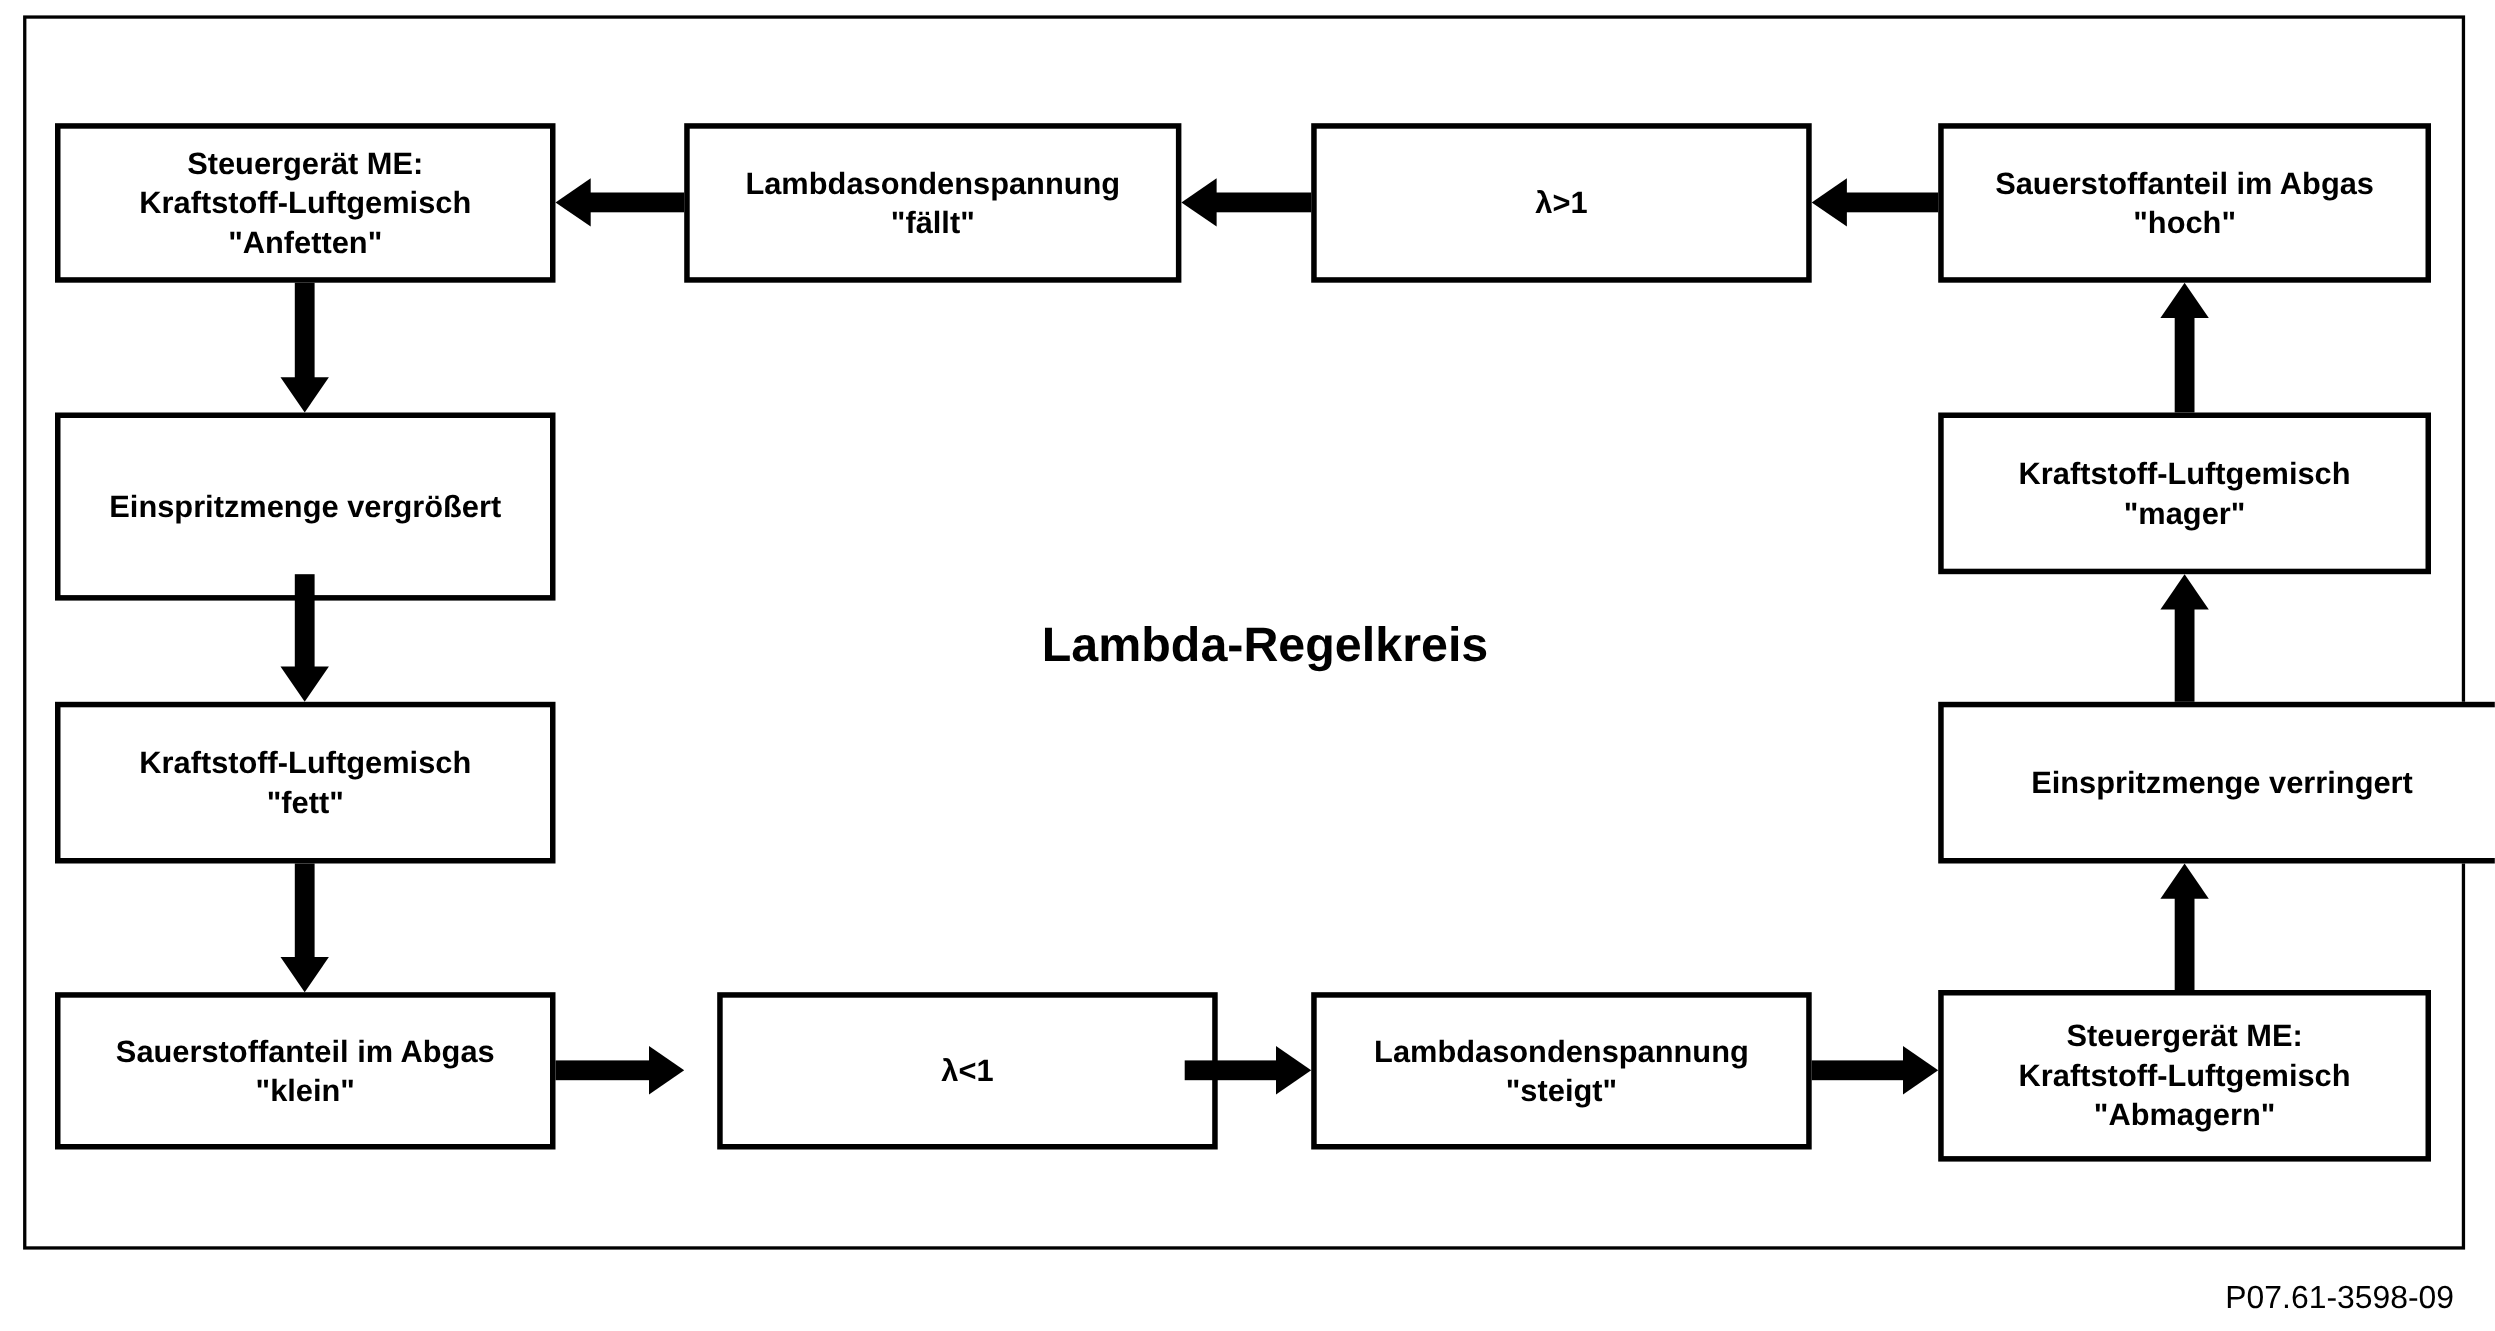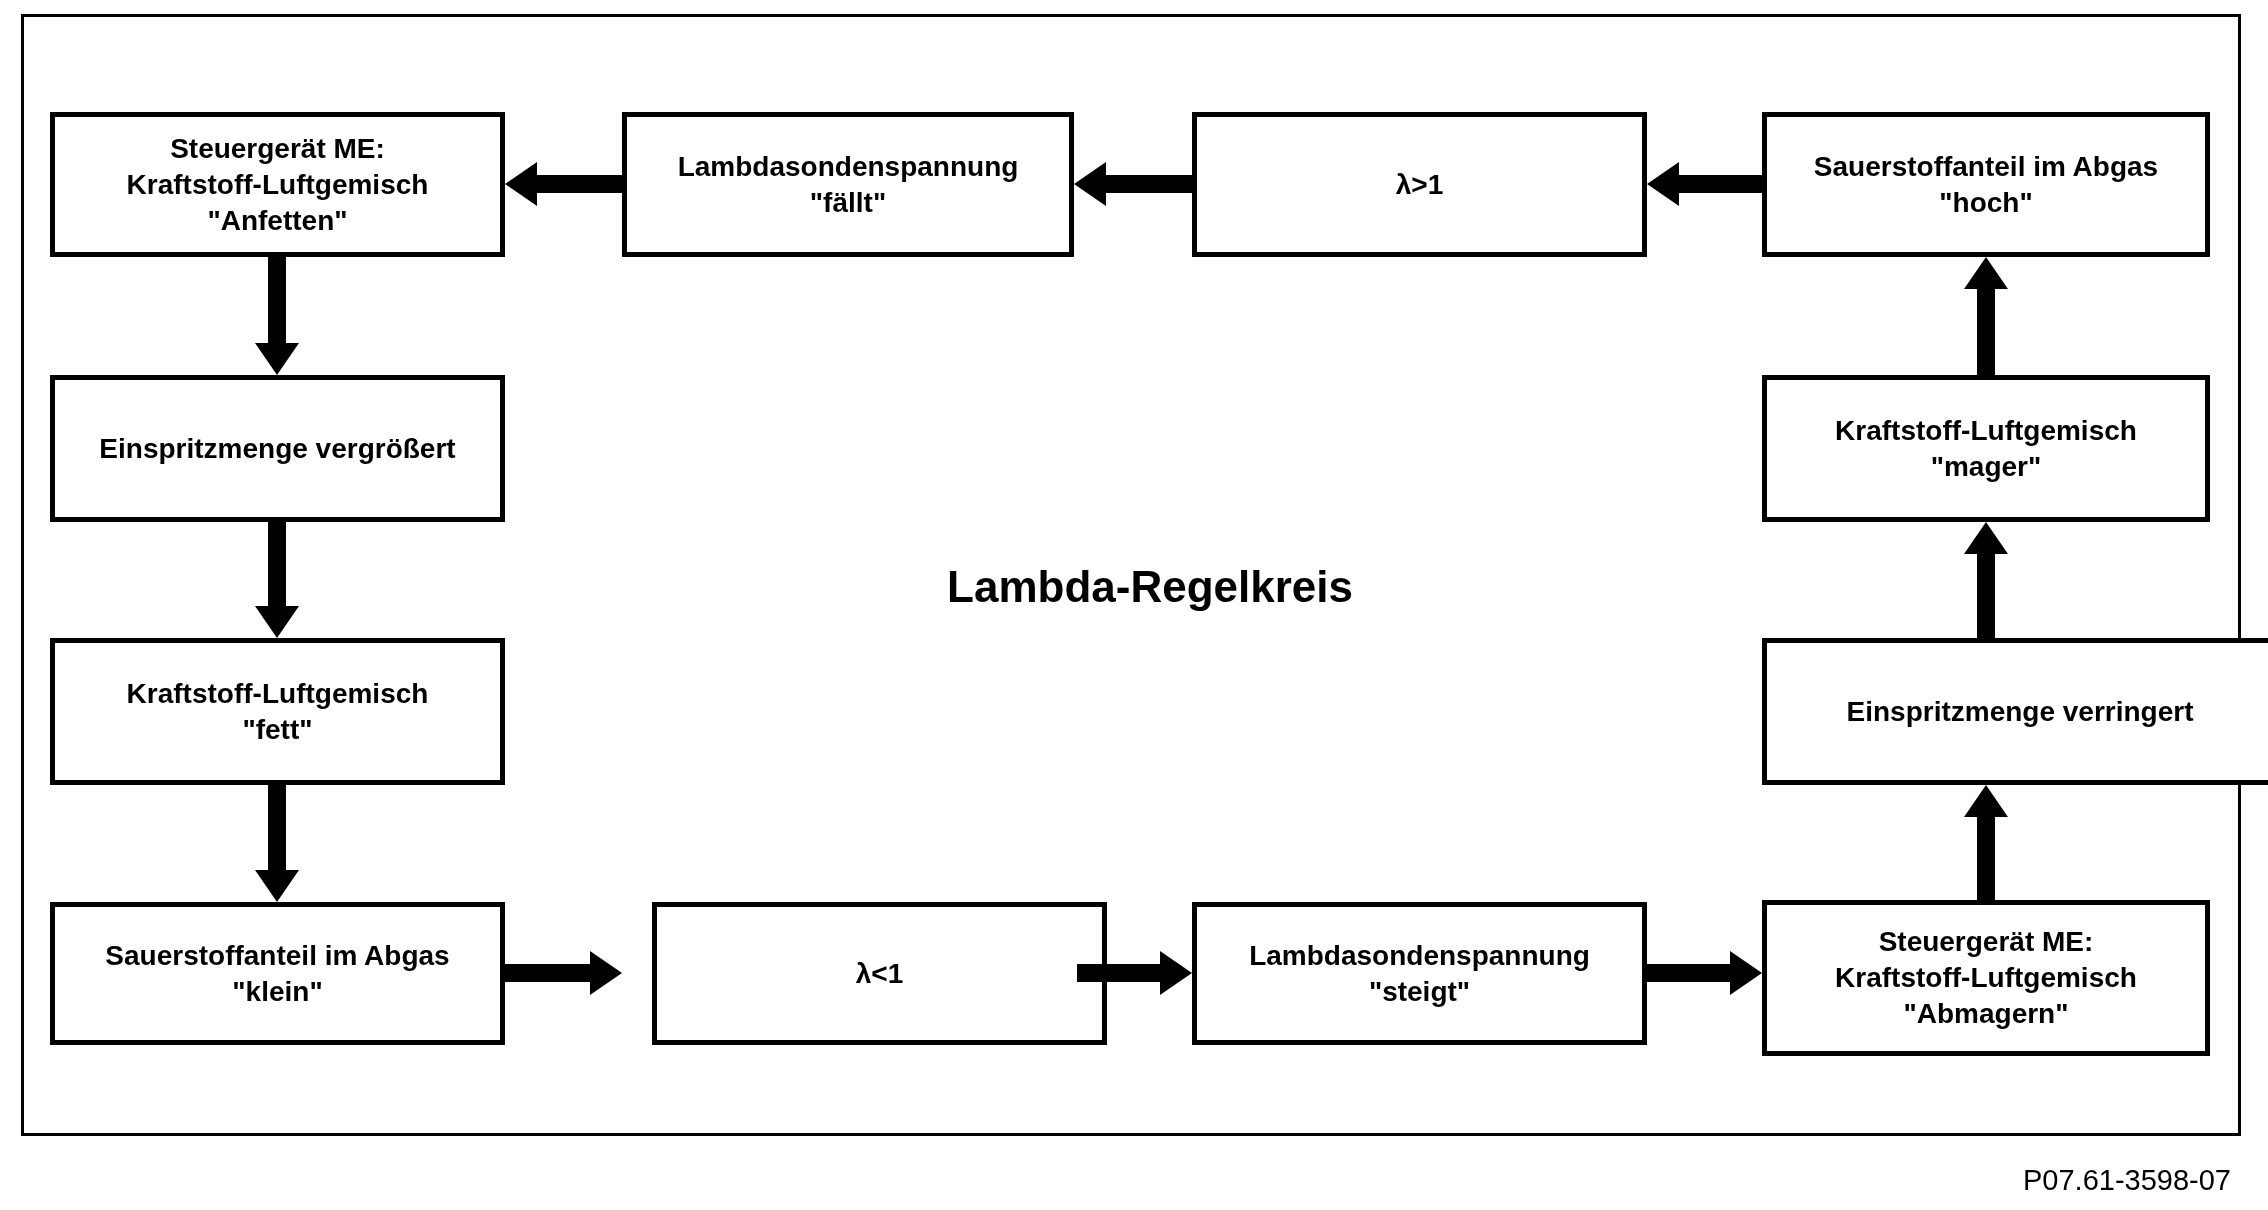--- a/index.html
+++ b/index.html
@@ -55,21 +55,21 @@
 "fällt"</span>
 </div>
 <div class="node" style="left:1192px;top:112px;width:455px;height:145px">
   <span class="node-label">λ&gt;1</span>
 </div>
 <div class="node" style="left:1762px;top:112px;width:448px;height:145px">
   <span class="node-label">Sauerstoffanteil im Abgas
 "hoch"</span>
 </div>
 
-<div class="node" style="left:50px;top:375px;width:455px;height:147px">
+<div class="node" style="left:50px;top:375px;width:455px;height:171px">
   <span class="node-label">Einspritzmenge vergrößert</span>
 </div>
 <div class="node" style="left:1762px;top:375px;width:448px;height:147px">
   <span class="node-label">Kraftstoff-Luftgemisch
 "mager"</span>
 </div>
 
 <div class="node" style="left:50px;top:638px;width:455px;height:147px">
   <span class="node-label">Kraftstoff-Luftgemisch
 "fett"</span>
@@ -90,21 +90,21 @@
 "steigt"</span>
 </div>
 <div class="node" style="left:1762px;top:900px;width:448px;height:156px">
   <span class="node-label">Steuergerät ME:
 Kraftstoff-Luftgemisch
 "Abmagern"</span>
 </div>
 
 <div class="title">Lambda-Regelkreis</div>
 
-<div class="caption">P07.61-3598-07</div>
+<div class="caption">P07.61-3598-09</div>
 
 <div>
   <div class="as" style="left:1671px;top:175px;width:91px;height:18px"></div>
   <div class="ah ah-left" style="left:1647px;top:162px"></div>
 </div>
 <div>
   <div class="as" style="left:1098px;top:175px;width:94px;height:18px"></div>
   <div class="ah ah-left" style="left:1074px;top:162px"></div>
 </div>
 <div>

